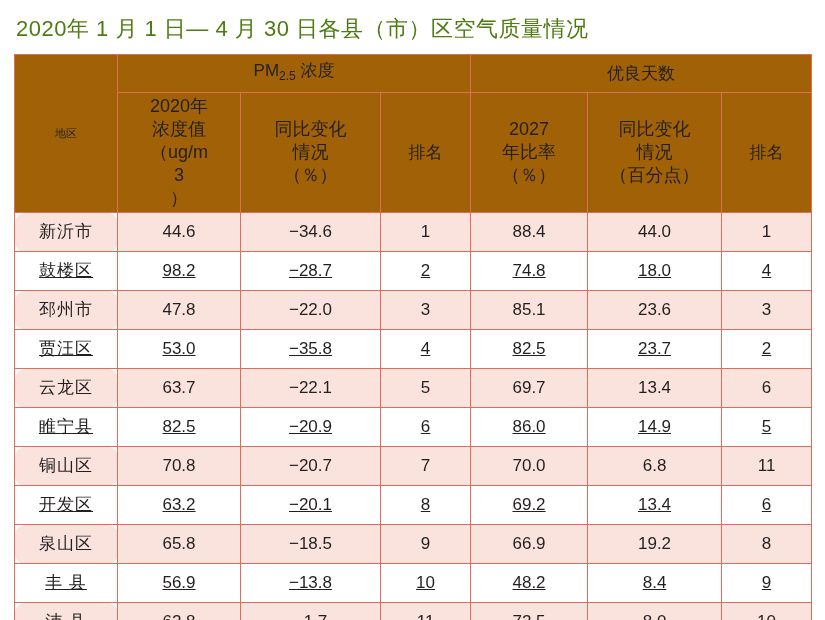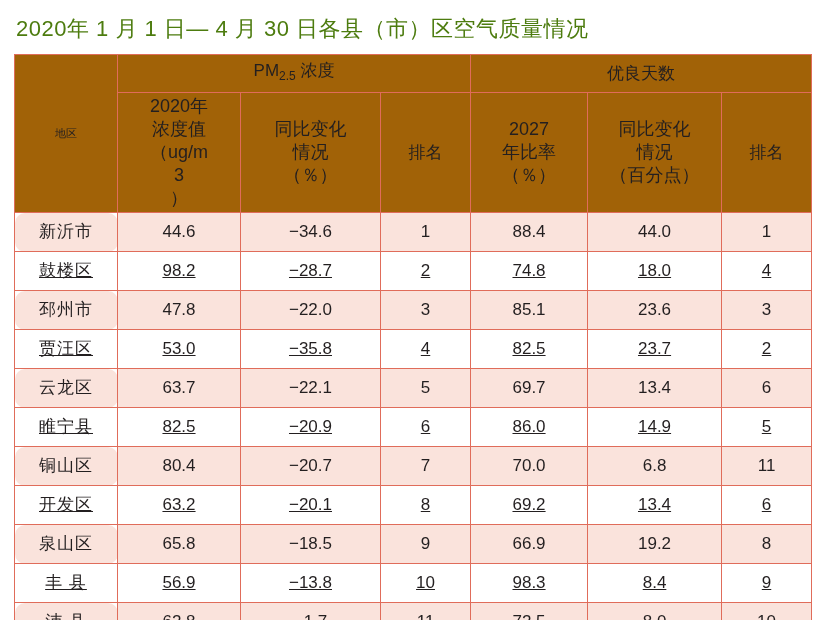--- a/index.html
+++ b/index.html
@@ -217,21 +217,21 @@
           <td class="region">睢宁县</td>
           <td class="num">82.5</td>
           <td class="num">−20.9</td>
           <td class="num">6</td>
           <td class="num">86.0</td>
           <td class="num">14.9</td>
           <td class="num">5</td>
         </tr>
         <tr class="odd">
           <td class="region">铜山区</td>
-          <td class="num">80.4</td>
+          <td class="num">70.8</td>
           <td class="num">−20.7</td>
           <td class="num">7</td>
           <td class="num">70.0</td>
           <td class="num">6.8</td>
           <td class="num">11</td>
         </tr>
         <tr class="even">
           <td class="region">开发区</td>
           <td class="num">63.2</td>
           <td class="num">−20.1</td>
@@ -247,21 +247,21 @@
           <td class="num">9</td>
           <td class="num">66.9</td>
           <td class="num">19.2</td>
           <td class="num">8</td>
         </tr>
         <tr class="even">
           <td class="region">丰 县</td>
           <td class="num">56.9</td>
           <td class="num">−13.8</td>
           <td class="num">10</td>
-          <td class="num">98.3</td>
+          <td class="num">48.2</td>
           <td class="num">8.4</td>
           <td class="num">9</td>
         </tr>
         <tr class="odd">
           <td class="region">沛 县</td>
           <td class="num">62.8</td>
           <td class="num">−1.7</td>
           <td class="num">11</td>
           <td class="num">72.5</td>
           <td class="num">8.0</td>

